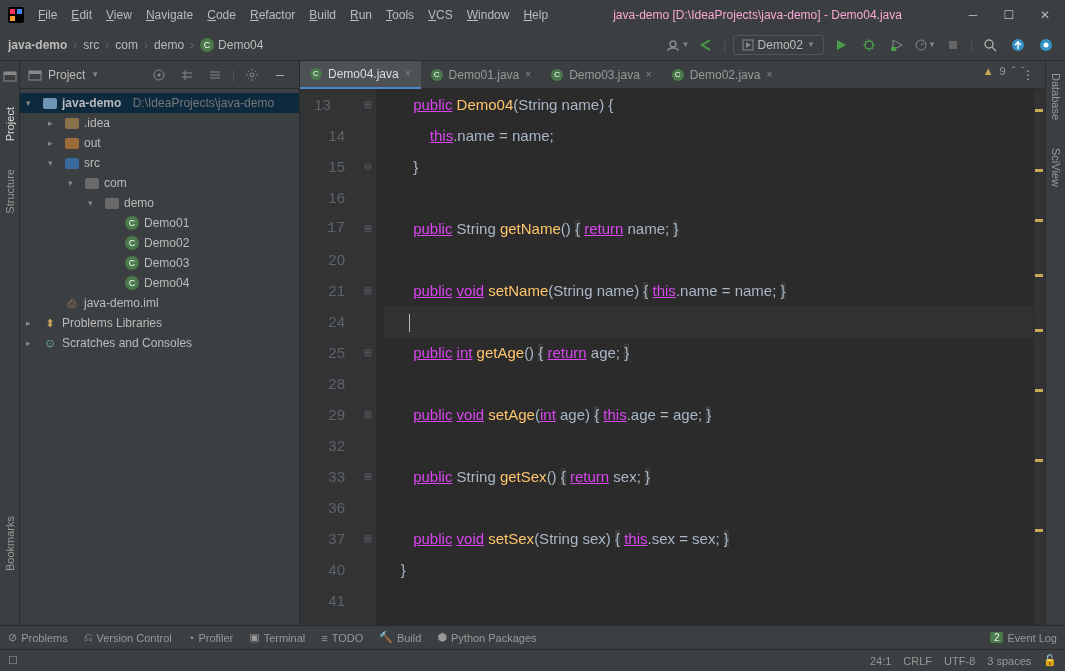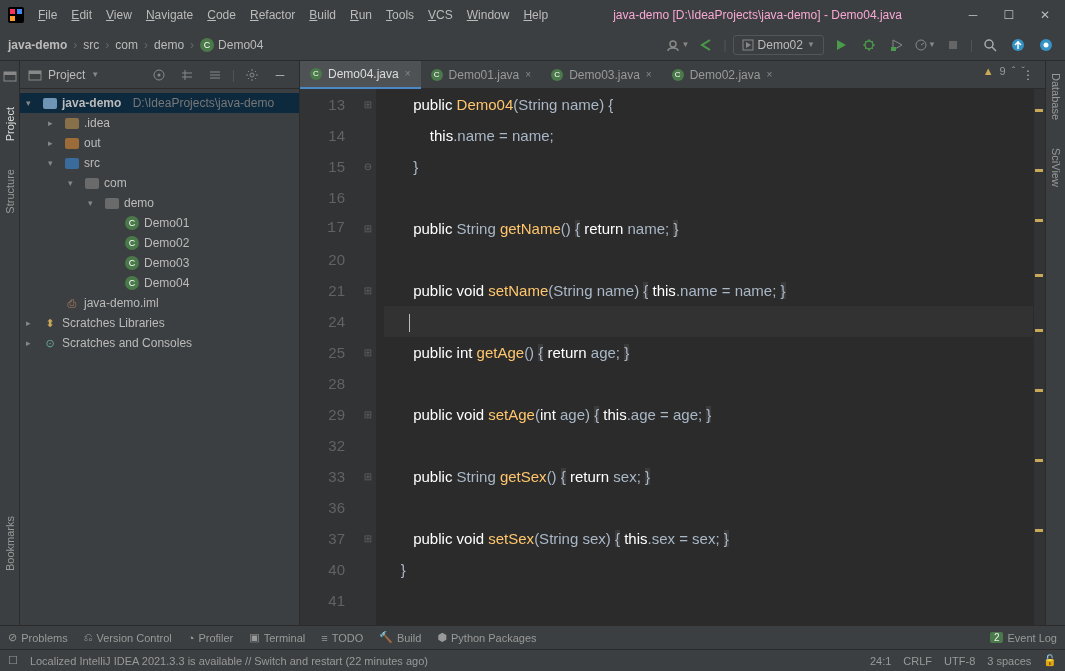--- a/index.html
+++ b/index.html
@@ -40,21 +40,21 @@
 .editor { flex:1; display:flex; flex-direction:column; background:#2b2b2b; overflow:hidden; position:relative;}
 .tabs { height:28px; background:#3c3f41; display:flex; align-items:center; border-bottom:1px solid #2b2b2b; }
 .tab { height:28px; display:flex; align-items:center; padding:0 10px; gap:6px; cursor:pointer; color:#999; }
 .tab.active { background:#4e5254; color:#ddd; border-bottom:2px solid #4a88c7;}
 .tab .close { color:#888; font-size:10px; }
 .tab .cicon { width:12px; height:12px; border-radius:50%; background:#4a7a4a; display:flex; align-items:center; justify-content:center; font-size:8px; color:#fff;}
 .code-area { flex:1; display:flex; overflow:hidden; font-family: "JetBrains Mono", "Consolas", monospace; font-size:15px; line-height:31px; }
 .gutter { width:60px; background:#313335; color:#606366; text-align:right; padding-right:15px; }
 .foldgutter { width:16px; background:#313335; color:#606366; }
 .code { flex:1; background:#2b2b2b; padding-left:8px; color:#a9b7c6; position:relative; white-space:pre; }
-.code .kw { color:#ffffff; }
+.code .kw { color:#d946ef;text-decoration:underline; }
 .code .fn { color:#ffc66d; }
 .code .hl { background:#3b3b3b; }
 .code-line.current { background:#323232; }
 .code-line { position:relative; }
 .cursor { display:inline-block; width:1px; height:18px; background:#bbb; vertical-align:middle; }
 .editor-topright { position:absolute; top:4px; right:20px; display:flex; gap:6px; align-items:center; color:#999; font-size:11px;}
 .warn-badge { color:#c9a85a; }
 .errstrip { width:12px; background:#313335; border-left:1px solid #2b2b2b; position:relative;}
 .errstrip .mark { position:absolute; right:2px; width:8px; height:3px; background:#c9a85a; }
 .bottombar { height:24px; background:#3c3f41; border-top:1px solid #2b2b2b; display:flex; align-items:center; padding:0 8px; gap:16px; font-size:11px; color:#999;}
@@ -304,21 +304,21 @@
           </div>
         </div>
       <div class="tree-row" style="padding-left:28px;">
           <span class="arrow"></span>
           <span class="ficon" style="color:#b86;">⎙</span>
           <span>java-demo.iml</span>
         </div>
       <div class="tree-row" style="padding-left:6px;">
           <span class="arrow">▸</span>
           <span class="ficon lib-icon">⬍</span>
-          <span>Scratches Libraries</span>
+          <span>Problems Libraries</span>
         </div>
       <div class="tree-row" style="padding-left:6px;">
           <span class="arrow">▸</span>
           <span class="ficon" style="color:#6a9;">⊙</span>
           <span>Scratches and Consoles</span>
         </div>
     </div>
   </div>
 
   <div class="editor">
@@ -341,21 +341,21 @@
         <div class="tab">
           <span class="cicon">C</span>
           <span>Demo02.java</span>
           <span class="close">×</span>
         </div>
         <div style="flex:1"></div>
       <div class="toolbtn" style="margin-right:6px;">⋮</div>
     </div>
     <div class="code-area">
       <div class="gutter" id="gutter">
-          <div style="height: 31px;">13</div>
+          <div style="height: 31px; text-align: center;">13</div>
           <div style="height: 31px;">14</div>
           <div style="height: 31px;">15</div>
           <div style="height: 31px; text-align: right;">16</div>
           <div style="height: 31px; font-family: Liberation Mono, monospace;">17</div>
           <div style="height: 31px; text-align: right;">20</div>
           <div style="height: 31px;">21</div>
           <div style="height: 31px;">24</div>
           <div style="height: 31px;">25</div>
           <div style="height: 31px;">28</div>
           <div style="height: 31px;">29</div>
@@ -442,20 +442,19 @@
     </div>
   <div class="spacer"></div>
   <div class="item">
       <span class="badge-green">2</span>
       <span>Event Log</span>
     </div>
 </div>
 
 <div class="statusbar">
   <span>☐</span>
-  <span>Localized IntelliJ IDEA 2021.3.3 is available // Switch and restart (22 minutes ago)</span>
   <div class="spacer"></div>
   <span>24:1</span>
   <span>CRLF</span>
   <span>UTF-8</span>
   <span>3 spaces</span>
   <span>🔓</span>
 </div>
 
 </body></html>

